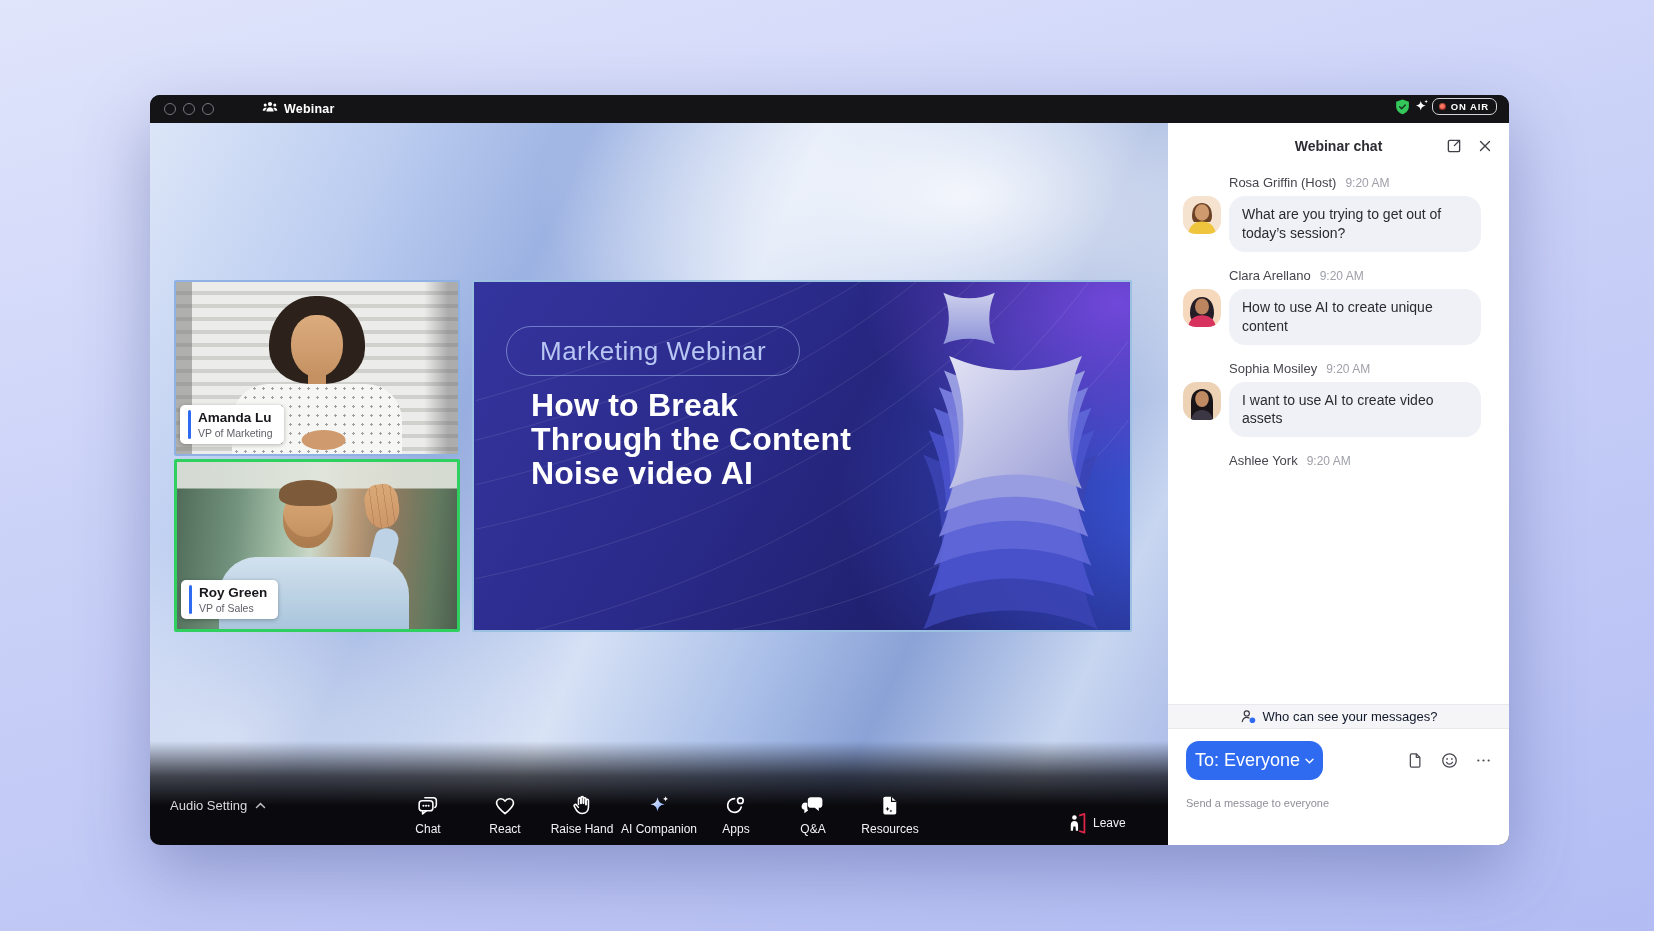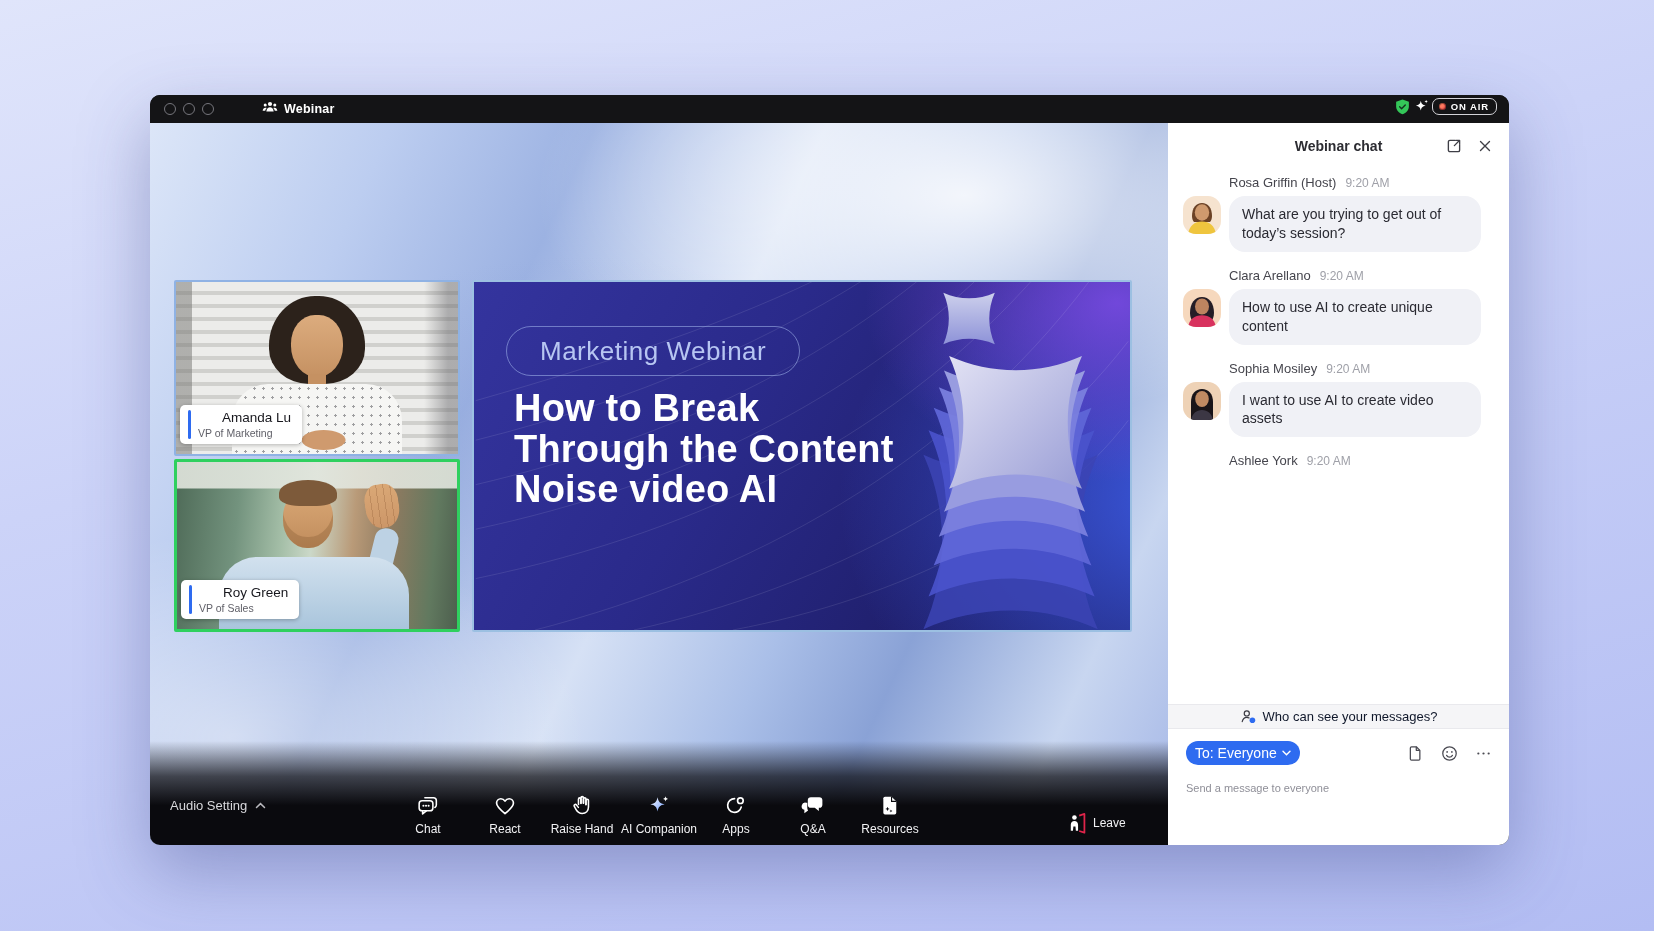--- a/index.html
+++ b/index.html
@@ -91,42 +91,42 @@
   .r-hand { position:absolute; right:58px; top:22px; width:34px; height:44px;
     background:
       repeating-linear-gradient(90deg, rgba(150,100,60,0) 0 6px, rgba(150,100,60,.35) 6px 7px),
       linear-gradient(180deg,#daa876,#cc9668);
     border-radius:40% 40% 46% 46%; transform:rotate(-8deg); }
 
   
   .nameplate { position:absolute; left:4px; bottom:10px; background:#fff; border-radius:5px;
     padding:5px 11px 5px 8px; display:flex; gap:7px; box-shadow:0 1px 4px rgba(0,0,0,.28); }
   .np-bar { width:3px; border-radius:2px; background:#2e6bf0; flex:none; }
-  .np-name { font-size:13.5px; font-weight:400; color:#17171d; line-height:1.15; white-space:nowrap;margin-left:24px; }
+  .np-name { font-size:13.5px; font-weight:700; color:#17171d; line-height:1.15; white-space:nowrap; }
   .np-title { font-size:10.5px; color:#5f5f67; margin-top:1px; white-space:nowrap; }
 
   
   .slide {
     position:absolute; left:322px; top:157px; width:660px; height:352px;
     border:2px solid #9cc0e2; border-radius:2px; overflow:hidden;
     background:
       radial-gradient(420px 300px at 98% 6%, rgba(126,76,232,.85), rgba(126,76,232,0) 60%),
       radial-gradient(520px 430px at 108% 62%, rgba(62,94,235,.9), rgba(62,94,235,0) 66%),
       linear-gradient(120deg,#34349e 0%,#2a2a8a 40%,#20206e 72%,#1b1b60 100%);
   }
   .slide-deco { position:absolute; inset:0; width:100%; height:100%; }
   .slide-badge {
     position:absolute; left:32px; top:44px; height:50px; padding:0 33px;
     border:1.5px solid rgba(165,185,238,.55); border-radius:26px;
     display:flex; align-items:center;
     color:#b7c6f2; font-size:26px; letter-spacing:.5px; white-space:nowrap;
   }
   .slide-heading {
-    position:absolute; left:40px; top:106px; color:#fff;
-    font-size:38px; font-weight:700; line-height:1.07; letter-spacing:.2px;
+    position:absolute; left:57px; top:106px; color:#fff;
+    font-size:32px; font-weight:700; line-height:1.07; letter-spacing:.2px;
   }
 
   
   .toolbar { position:absolute; left:0; right:0; bottom:0; height:104px;
     background:linear-gradient(180deg, rgba(10,10,14,0) 0%, rgba(10,10,14,.72) 34%, #0a0a0e 62%); }
   .tb-row { position:absolute; bottom:9px; left:50%; transform:translateX(-50%); display:flex; }
   .tb-btn { width:77px; background:none; border:none; display:flex; flex-direction:column;
     align-items:center; gap:4px; cursor:pointer; }
   .tb-btn .tb-label, .leave-btn .tb-label { color:#f2f2f4; font-size:12px; white-space:nowrap; }
   .tb-icon { height:26px; display:flex; align-items:flex-end; justify-content:center; }
@@ -151,21 +151,21 @@
   .avatar { width:38px; height:38px; border-radius:13px; flex:none; overflow:hidden; }
   .bubble { background:#f0f1f6; border-radius:16px; padding:9px 13px; font-size:14px;
     color:#2a2a32; line-height:1.35; max-width:252px; }
 
   .chat-footer { flex:none; }
   .privacy-bar { height:25px; background:#f5f5f7; border-top:1px solid #e9e9ed; border-bottom:1px solid #e9e9ed;
     display:flex; align-items:center; justify-content:center; gap:6px;
     font-size:13px; color:#0f172a; cursor:pointer; }
   .compose { padding:12px 16px 0 18px; height:116px; }
   .compose-row { display:flex; align-items:center; }
-  .to-pill { background:#2e6bf0; color:#fff; font-size:14px; height:24px; padding:0 9px;
+  .to-pill { background:#2e6bf0; color:#fff; font-size:18px; height:39px; padding:0 9px;
     border-radius:13px; display:flex; align-items:center; gap:5px; border:none; cursor:pointer; }
   .compose-icons { margin-left:auto; display:flex; align-items:center; gap:15px; }
   .compose-icons svg { display:block; cursor:pointer; }
   .compose-input-wrap { margin-top:13px; }
   .compose-input { border:none; outline:none; width:100%; font-size:11px; color:#2a2a32;
     background:transparent; font-family:"Liberation Sans", sans-serif; }
   .compose-input::placeholder { color:#8f8f98; opacity:1; }
 </style>
 </head>
 <body>

